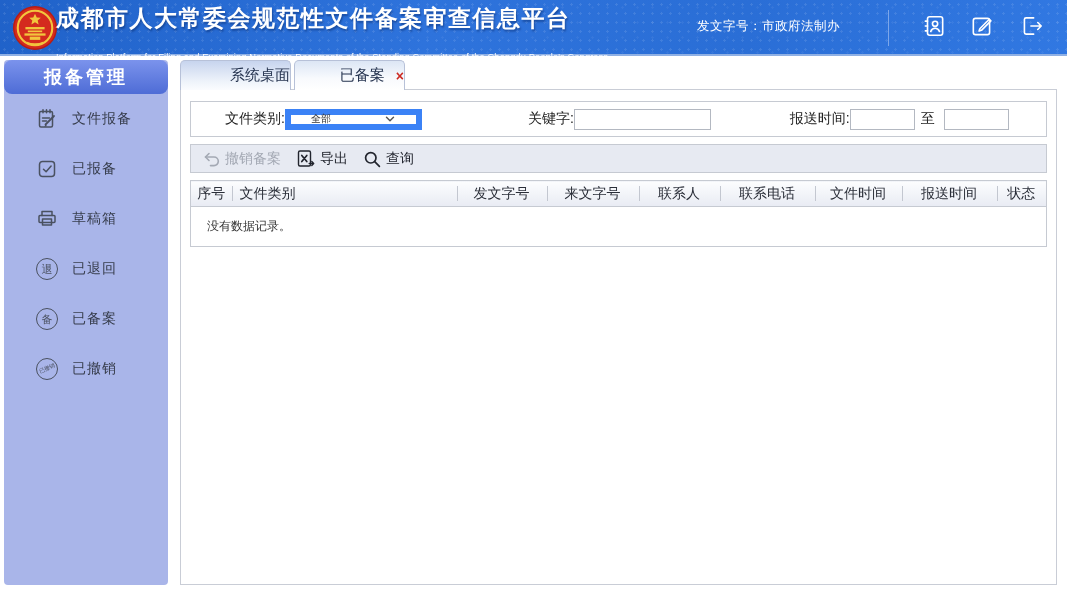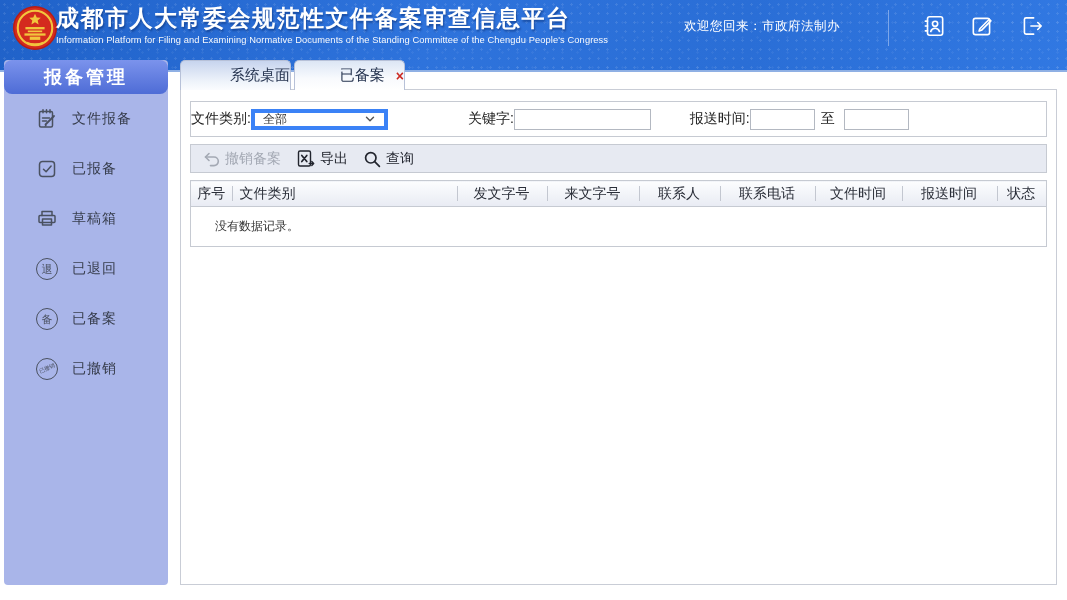--- a/index.html
+++ b/index.html
@@ -1,33 +1,33 @@
 <!DOCTYPE html>
 <html><head>
 <meta charset="utf-8">
 <style>
   * { margin:0; padding:0; box-sizing:border-box; }
   html,body { width:1067px; height:600px; background:#ffffff; overflow:hidden;
     font-family:"Liberation Sans","DejaVu Sans",sans-serif; }
   .stage { position:relative; width:1067px; height:600px; }
 
   
-  .app-header { position:absolute; left:0; top:0; width:1067px; height:72px;
+  .app-header { position:absolute; left:0; top:0; width:1067px; height:56px;
     background-image:
       radial-gradient(rgba(255,255,255,.10) 1px, transparent 1.3px),
       radial-gradient(rgba(255,255,255,.05) 1px, transparent 1.3px),
       linear-gradient(96deg,#2062c9 0%, #2e73dc 40%, #2a6ed6 70%, #3178e2 100%);
     background-size:9px 9px, 15px 15px, 100% 100%;
     border-bottom:2px solid #8fb0e4; }
   .emblem { position:absolute; left:12px; top:5px; width:46px; height:46px; }
   .title-block { position:absolute; left:56px; top:3px; color:#fff; }
   .cn-title { font-family:"Liberation Serif","DejaVu Serif",serif;
     font-size:23px; font-weight:bold; letter-spacing:1.5px; white-space:nowrap;
     text-shadow:1px 1.5px 2px rgba(0,30,90,.45); }
-  .en-subtitle { font-size:9.3px; margin-top:1px; letter-spacing:.1px; opacity:.96; white-space:nowrap; }
+  .en-subtitle { font-size:9.3px; margin-top:18px; letter-spacing:.1px; opacity:.96; white-space:nowrap; }
   .welcome { position:absolute; right:227px; top:18px; font-size:12.5px; color:#fff; letter-spacing:.5px; }
   .hdr-divider { position:absolute; left:888px; top:10px; width:1px; height:36px; background:rgba(190,210,245,.55); }
   .hdr-icon { position:absolute; top:13px; width:26px; height:26px; color:#fff; cursor:pointer; }
   .hdr-icon svg { width:100%; height:100%; }
   .icon-contacts { left:921px; } .icon-edit { left:969px; } .icon-logout { left:1019px; }
 
   
   .sidebar { position:absolute; left:4px; top:60px; width:164px; height:525px;
     background:#a9b5e9; border-radius:4px; }
   .sidebar-header { height:34px; border-radius:8px;
@@ -54,25 +54,25 @@
   .tab.active { background:linear-gradient(#dce6f5 0%, #f8fafd 60%, #ffffff 100%); }
   .tab-close { margin-left:11px; color:#cc2a22; font-weight:bold; font-size:14px; line-height:1; cursor:pointer; }
 
   
   .main-panel { position:absolute; left:180px; top:89px; width:877px; height:496px;
     background:#fff; border:1px solid #c9cdd6; }
 
   .filter-bar { margin:11px 9px 0; height:36px; border:1px solid #c6cad2;
     display:flex; align-items:center; font-size:14px; color:#222; background:#fff; }
   .f-label { white-space:nowrap; }
-  .lbl-category { }
-  .lbl-keyword  { margin-left:80px; }
-  .lbl-date     { margin-left:39px; }
-  .selectbox { width:137px; height:21px; border:4px solid #3b82f6; background:#fff;
-    display:flex; align-items:center; padding:0 8px; font-size:12px; color:#333; cursor:pointer; }
+  .lbl-category { margin-left:34px; }
+  .lbl-keyword  { margin-left:106px; }
+  .lbl-date     { margin-left:79px; }
+  .selectbox { width:137px; height:21px; border:6px solid #3b82f6; background:#fff;
+    display:flex; align-items:center; padding:0 20px; font-size:10px; color:#333; cursor:pointer; }
   .selectbox .chev { margin-left:auto; color:#555; display:flex; }
   .selectbox .chev svg { width:12px; height:12px; }
   input.txt { height:21px; border:1px solid #b3b8c1; padding:0 4px; font-size:12px;
     font-family:inherit; background:#fff; }
   .w-keyword { width:137px; } .w-date { width:65px; }
   .to-label { margin:0 9px 0 6px; }
 
   .toolbar { margin:7px 9px 0; height:29px; background:#e7eaf2; border:1px solid #c6cad2;
     display:flex; align-items:center; padding:0 11px; gap:15px; }
   .tbtn { display:flex; align-items:center; gap:5px; font-size:14px; color:#22252e; cursor:pointer; }
@@ -80,21 +80,21 @@
   .tbtn.disabled { color:#a4a9b4; cursor:default; }
 
   table.grid { margin:7px 9px 0; width:857px; border-collapse:collapse; table-layout:fixed;
     border:1px solid #c6cad2; font-size:14px; }
   .grid thead th { height:26px; font-weight:normal; color:#2a2e38; text-align:center;
     background:linear-gradient(#fcfdfe,#e8ebf3); position:relative; overflow:hidden; white-space:nowrap; }
   .grid thead th.al { text-align:left; padding-left:8px; }
   .grid thead th + th::before { content:""; position:absolute; left:0; top:5px; bottom:5px;
     width:1px; background:#c3c7d0; }
   .grid tbody td { border-top:1px solid #c6cad2; height:40px; vertical-align:middle;
-    padding-left:24px; font-size:12px; color:#333; background:#fff; }
+    padding-left:16px; font-size:12px; color:#333; background:#fff; }
 </style>
 </head>
 <body>
 
 <div class="stage">
 
   <div class="app-header">
     <svg class="emblem" viewBox="0 0 48 48">
       <circle cx="24" cy="24" r="23" fill="#b91c12"></circle>
       <circle cx="24" cy="24" r="21.5" fill="#d42a1e"></circle>
@@ -103,21 +103,21 @@
       <rect x="14" y="23" width="20" height="2.4" fill="#f2c53d"></rect>
       <rect x="16.5" y="26.6" width="15" height="1.8" fill="#f2c53d"></rect>
       <rect x="13" y="29.6" width="22" height="2.4" fill="#f2c53d"></rect>
       <rect x="18.5" y="33" width="11" height="3.4" fill="#f2c53d"></rect>
       <path d="M15 38 q9 4 18 0 l-1.4 2.6 q-7.6 3 -15.2 0z" fill="#f2c53d"></path>
     </svg>
     <div class="title-block">
       <div class="cn-title">成都市人大常委会规范性文件备案审查信息平台</div>
       <div class="en-subtitle">Information Platform for Filing and Examining Normative Documents of the Standing Committee of the Chengdu People's Congress</div>
     </div>
-    <div class="welcome">欢迎您回来：市政府法制办</div>
+    <div class="welcome">发文字号：市政府法制办</div>
     <div class="hdr-divider"></div>
 
     <div class="hdr-icon icon-contacts">
       <svg viewBox="0 0 24 24" fill="none" stroke="currentColor" stroke-width="1.5" stroke-linecap="round" stroke-linejoin="round">
         <rect x="6" y="3.5" width="14" height="17" rx="2"></rect>
         <path d="M4 7.5 h2 M4 12 h2 M4 16.5 h2"></path>
         <circle cx="13" cy="10" r="2.4"></circle>
         <path d="M9 17 a4.2 4.2 0 0 1 8 0"></path>
       </svg>
     </div>

